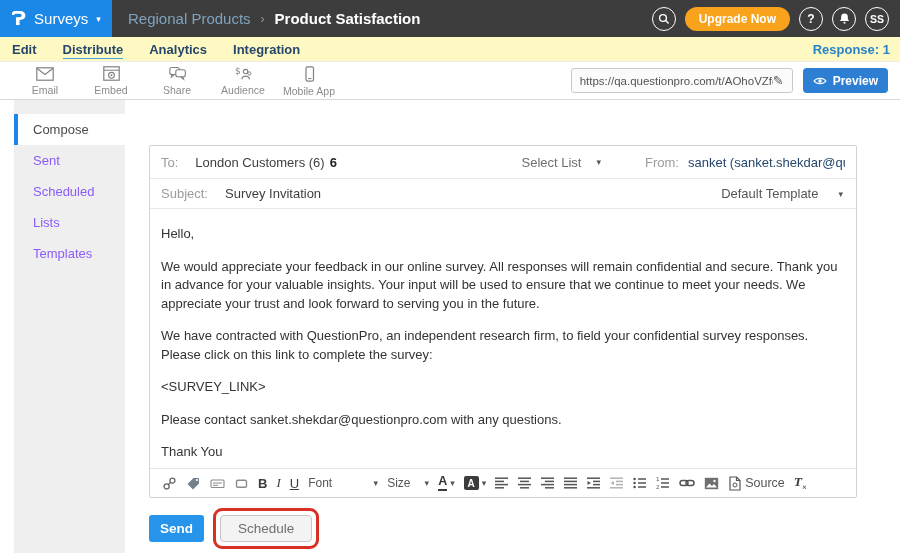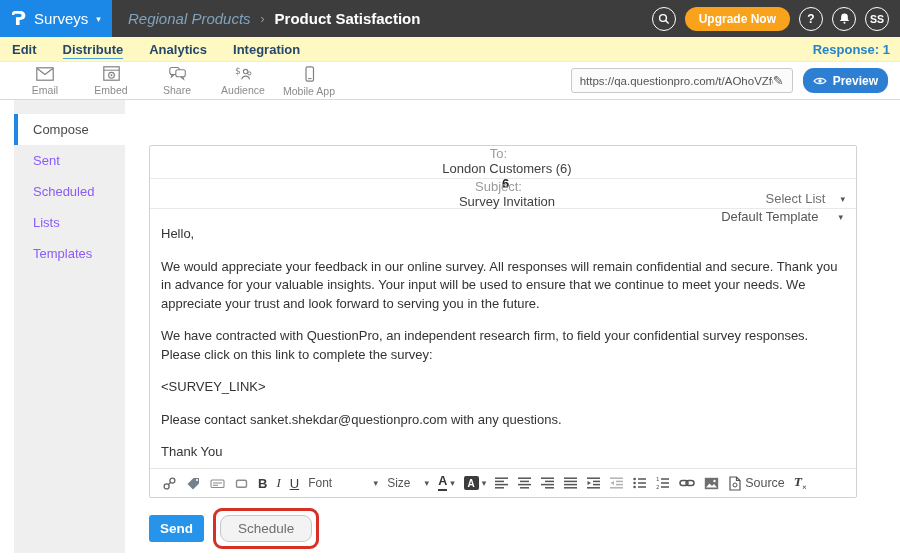--- a/index.html
+++ b/index.html
@@ -7,51 +7,51 @@
   body { font-family:"Liberation Sans", sans-serif; background:#fff; }
   .page { width:900px; height:560px; position:relative; overflow:hidden; background:#fff; }
 
   
   .topbar { height:37px; background:#3d3d3d; display:flex; align-items:center; }
   .logo-box { width:112px; height:37px; background:#1b87e6; display:flex; align-items:center; justify-content:center; gap:8px; cursor:pointer; }
   .logo-glyph { color:#fff; font-size:19px; font-weight:700; font-family:"DejaVu Sans", sans-serif; line-height:1; }
   .logo-text { color:#fff; font-size:15px; }
   .w-caret { color:#fff; font-size:9px; }
   .breadcrumb { margin-left:16px; display:flex; align-items:center; gap:10px; font-size:15px; }
-  .bc-parent { color:#7fa3bd; cursor:pointer;font-style:italic; }
+  .bc-parent { color:#7fa3bd; cursor:pointer; }
   .bc-sep { color:#9a9a9a; font-size:12px; }
   .bc-current { color:#fff; font-weight:600; }
   .topbar-right { margin-left:auto; display:flex; align-items:center; gap:9px; padding-right:11px; }
   .circle-btn { width:24px; height:24px; border:1.5px solid #fff; border-radius:50%; display:flex; align-items:center; justify-content:center; color:#fff; font-size:12px; font-weight:700; cursor:pointer; flex:0 0 auto; }
   .upgrade { background:#f9a21b; color:#fff; font-weight:700; font-size:12px; padding:5px 14px; border-radius:13px; cursor:pointer; }
 
   
   .tabs { height:25px; background:#fef9c3; border-bottom:1px solid #ececec; display:flex; align-items:center; gap:26px; padding-left:12px; position:relative; font-size:13px; font-weight:600; }
   .tab { color:#26476b; cursor:pointer; padding:3px 0 2px; }
   .tab.active { box-shadow: inset 0 -1px 0 0 #4aa0dc; }
   .response { position:absolute; right:10px; color:#2782c8; font-weight:600; }
 
   
   .channelbar { height:38px; background:#fff; border-bottom:1px solid #d9d9d9; display:flex; align-items:center; padding-left:12px; }
   .channel { width:66px; display:flex; flex-direction:column; align-items:center; gap:3px; cursor:pointer; padding-top:1px; }
   .channel-label { font-size:10.5px; color:#8b8b8b; }
   .urlwrap { margin-left:auto; display:flex; align-items:center; gap:10px; padding-right:12px; }
   .urlbox { width:222px; height:25px; border:1px solid #c9c9c9; border-radius:3px; background:#fbfbfb; display:flex; align-items:center; padding:0 8px; cursor:text; }
   .urltext { font-size:11.5px; color:#555; flex:1; white-space:nowrap; overflow:hidden; }
   .pencil { color:#555; font-size:13px; cursor:pointer; font-family:"DejaVu Sans", sans-serif; }
-  .preview-btn { height:25px; background:#2d7fd3; border-radius:11px; color:#fff; font-size:12px; font-weight:600; display:flex; align-items:center; gap:6px; padding:0 10px; cursor:pointer; }
+  .preview-btn { height:25px; background:#2d7fd3; border-radius:4px; color:#fff; font-size:12px; font-weight:600; display:flex; align-items:center; gap:6px; padding:0 10px; cursor:pointer; }
 
   
   .content { position:relative; height:459px; background:#fff; }
   .sidebar { position:absolute; left:14px; top:0; bottom:6px; width:111px; background:#efefef; padding-top:14px; }
   .side-item { height:31px; display:flex; align-items:center; padding-left:19px; font-size:13px; color:#8b5cf6; cursor:pointer; }
   .side-item.active { background:#fff; border-left:4px solid #1b87e6; padding-left:15px; color:#4a4a4a; }
 
   .card { position:absolute; left:149px; top:45px; width:708px; height:353px; border:1px solid #d2d2d2; border-radius:2px; background:#fff; display:flex; flex-direction:column; }
-  .row { display:flex; align-items:center; border-bottom:1px solid #e9e9e9; padding:0 11px; font-size:13px;flex-direction:column; }
+  .row { display:flex; align-items:center; border-bottom:1px solid #e9e9e9; padding:0 11px; font-size:13px; }
   .to-row { height:33px; }
   .subject-row { height:30px; }
   .lbl { color:#9b9b9b; margin-right:9px; flex:0 0 auto; }
   .val { color:#3f3f3f;margin-left:8px; }
   .bold-count { font-weight:700; color:#222; margin-left:5px; }
   .select-list { margin-left:auto; display:flex; align-items:center; gap:15px; color:#6f6f6f; cursor:pointer; }
   .g-caret { color:#555; font-size:9px; }
   .from-group { margin-left:44px; display:flex; align-items:center; white-space:nowrap; overflow:hidden; max-width:200px; }
   .from-val { color:#26476b; cursor:pointer; overflow:hidden; }
   .template-dd { margin-left:auto; display:flex; align-items:center; gap:20px; color:#565656; cursor:pointer; padding-right:2px; }
@@ -71,21 +71,21 @@
   .acolor { font-size:12.5px; font-weight:700; color:#333; border-bottom:2px solid #3a3a3a; line-height:1.1; margin-right:3px; }
   .abg { width:15px; height:14px; background:#3c3c3c; border-radius:2px; color:#fff; font-size:10px; font-weight:700; display:flex; align-items:center; justify-content:center; margin-right:3px; }
   .source-label { font-size:12.5px; color:#555; margin-left:4px; }
   .tx { font-family:"Liberation Serif", serif; font-style:italic; font-size:13.5px; font-weight:600; color:#3c3c3c; }
   .tx sub { font-size:8.5px; font-style:normal; }
   .disabled { opacity:.45; }
 
   .actions { position:absolute; left:149px; top:408px; display:flex; align-items:center; }
   .send-btn { height:27px; background:#2594ea; border:none; border-radius:3px; color:#fff; font-size:13.5px; font-weight:600; padding:0 11px; display:flex; align-items:center; cursor:pointer; font-family:inherit; }
   .ring { margin-left:9px; border:3px solid #d93025; border-radius:9px; padding:4px; }
-  .schedule-btn { height:27px; background:#f3f3f3; border:1px solid #c6c6c6; border-radius:9px; color:#6e6e6e; font-size:13.5px; padding:0 17px; display:flex; align-items:center; cursor:pointer; font-family:inherit; }
+  .schedule-btn { height:27px; background:#f3f3f3; border:1px solid #c6c6c6; border-radius:4px; color:#6e6e6e; font-size:13.5px; padding:0 17px; display:flex; align-items:center; cursor:pointer; font-family:inherit; }
 
   svg { display:block; }
 </style>
 </head>
 <body>
 
 <div class="page">
 
   <header class="topbar">
     <div class="logo-box">

